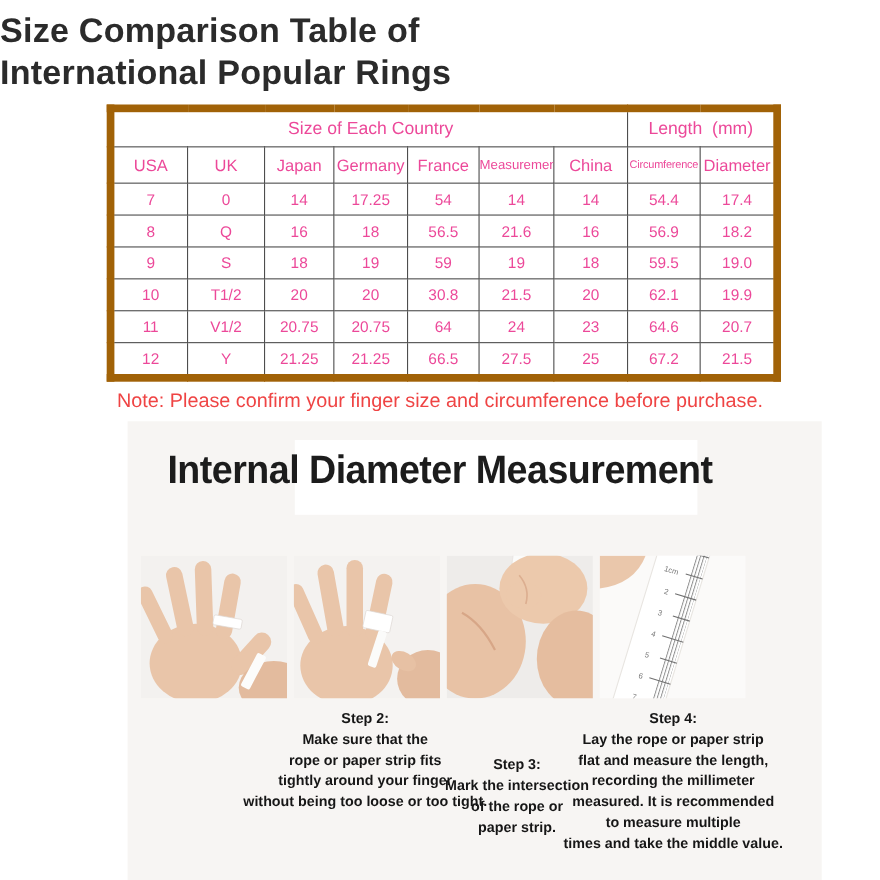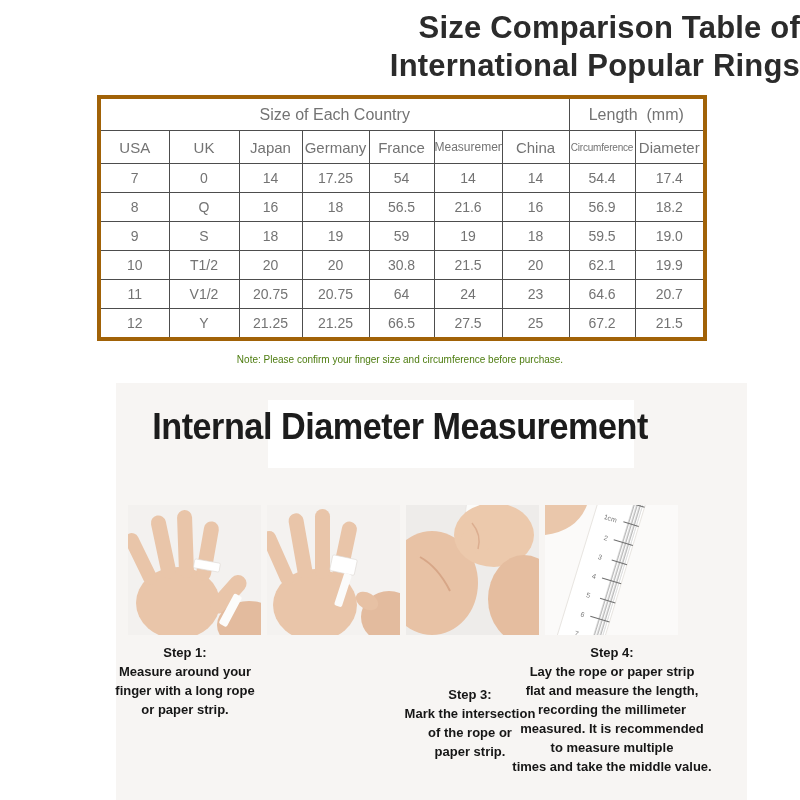--- a/index.html
+++ b/index.html
@@ -1,36 +1,36 @@
 <!DOCTYPE html>
 <html><head>
 <meta charset="utf-8">
 <style>
   html,body{margin:0;padding:0;background:#ffffff;}
   body{font-family:"Liberation Sans",sans-serif;}
   .page{position:relative;width:800px;height:800px;background:#ffffff;overflow:hidden;color:#2b2b2b;}
 
   
-  .title{position:absolute;top:9px;left:0;width:100%;margin:0;text-align:right;
+  .title{position:absolute;top:9px;left:0;width:100%;margin:0;text-align:left;
          font-size:31px;line-height:38px;font-weight:700;color:#2b2b2b;white-space:pre-line;letter-spacing:.2px;}
 
   
   .size-table{position:absolute;left:97px;top:95px;width:606px;border-collapse:collapse;
-              table-layout:fixed;color:#737373;border:4px solid #a16207;}
+              table-layout:fixed;color:#ec4899;border:7px solid #a16207;}
   .size-table th,.size-table td{border:1px solid #4d4d4d;text-align:center;padding:0;font-weight:400;overflow:hidden;}
   .group-row th{height:31px;font-size:16px;}
   .length-header{white-space:pre;}
   .cols-row th{height:32px;font-size:15px;}
   .cols-row th:nth-child(6){font-size:12px;}
   .cols-row th:nth-child(8){font-size:10px;letter-spacing:-.2px;}
   .size-table td{height:28px;font-size:14px;}
 
   
   .note{position:absolute;top:354px;left:0;width:100%;margin:0;text-align:center;
-        font-size:10px;color:#4d7c0f;}
+        font-size:18px;color:#ef4444;}
 
   
   .panel{position:absolute;left:116px;top:383px;width:631px;height:417px;background:#f7f5f3;}
   .white-box{position:absolute;left:152px;top:17px;width:366px;height:68px;background:#ffffff;}
 
   .section-title{position:absolute;top:406px;left:0;width:100%;margin:0;text-align:center;
                  font-size:36px;font-weight:700;color:#1c1c1c;transform:scaleX(.95);letter-spacing:-.5px;}
 
   
   .photos{position:absolute;left:128px;top:505px;display:flex;gap:6px;}
@@ -247,25 +247,26 @@
             <text x="66" y="117">6</text>
             <text x="66" y="137">7</text>
           </g>
         </g>
         <path d="M0 0 L42 0 Q32 26 0 30 Z" fill="#eac7ab"></path>
       </svg>
     </div>
 
   </div>
 
-  <div class="step s1">
-    <div class="step-label">Step 1:</div>
-    <div class="step-text">Measure around your
-finger with a long rope
-or paper strip.</div>
+  <div class="step s2">
+    <div class="step-label">Step 2:</div>
+    <div class="step-text">Make sure that the
+rope or paper strip fits
+tightly around your finger
+without being too loose or too tight.</div>
   </div>
   <div class="step s3">
     <div class="step-label">Step 3:</div>
     <div class="step-text">Mark the intersection
 of the rope or
 paper strip.</div>
   </div>
   <div class="step s4">
     <div class="step-label">Step 4:</div>
     <div class="step-text">Lay the rope or paper strip

